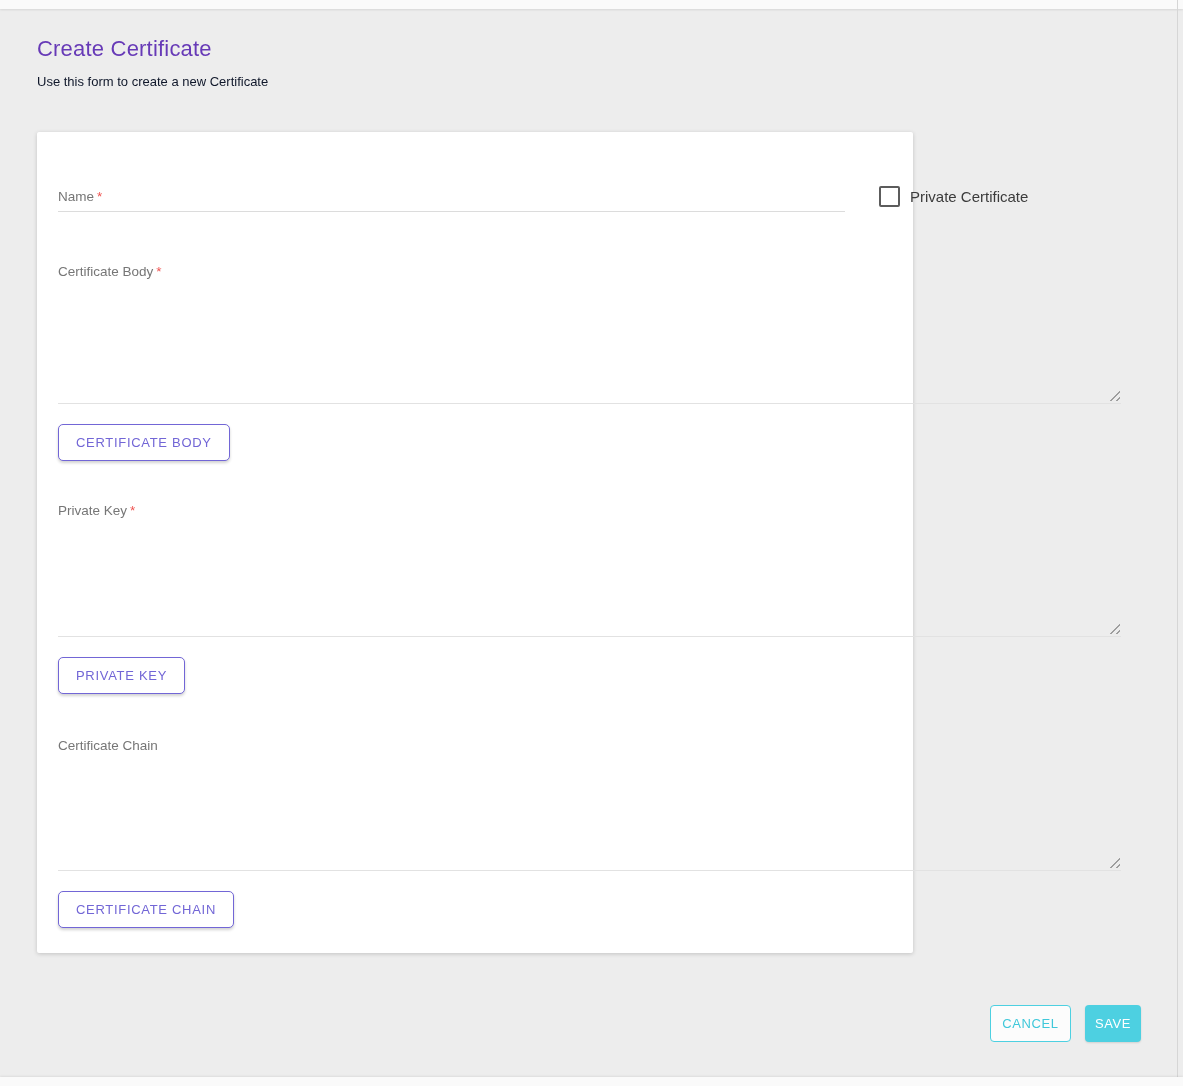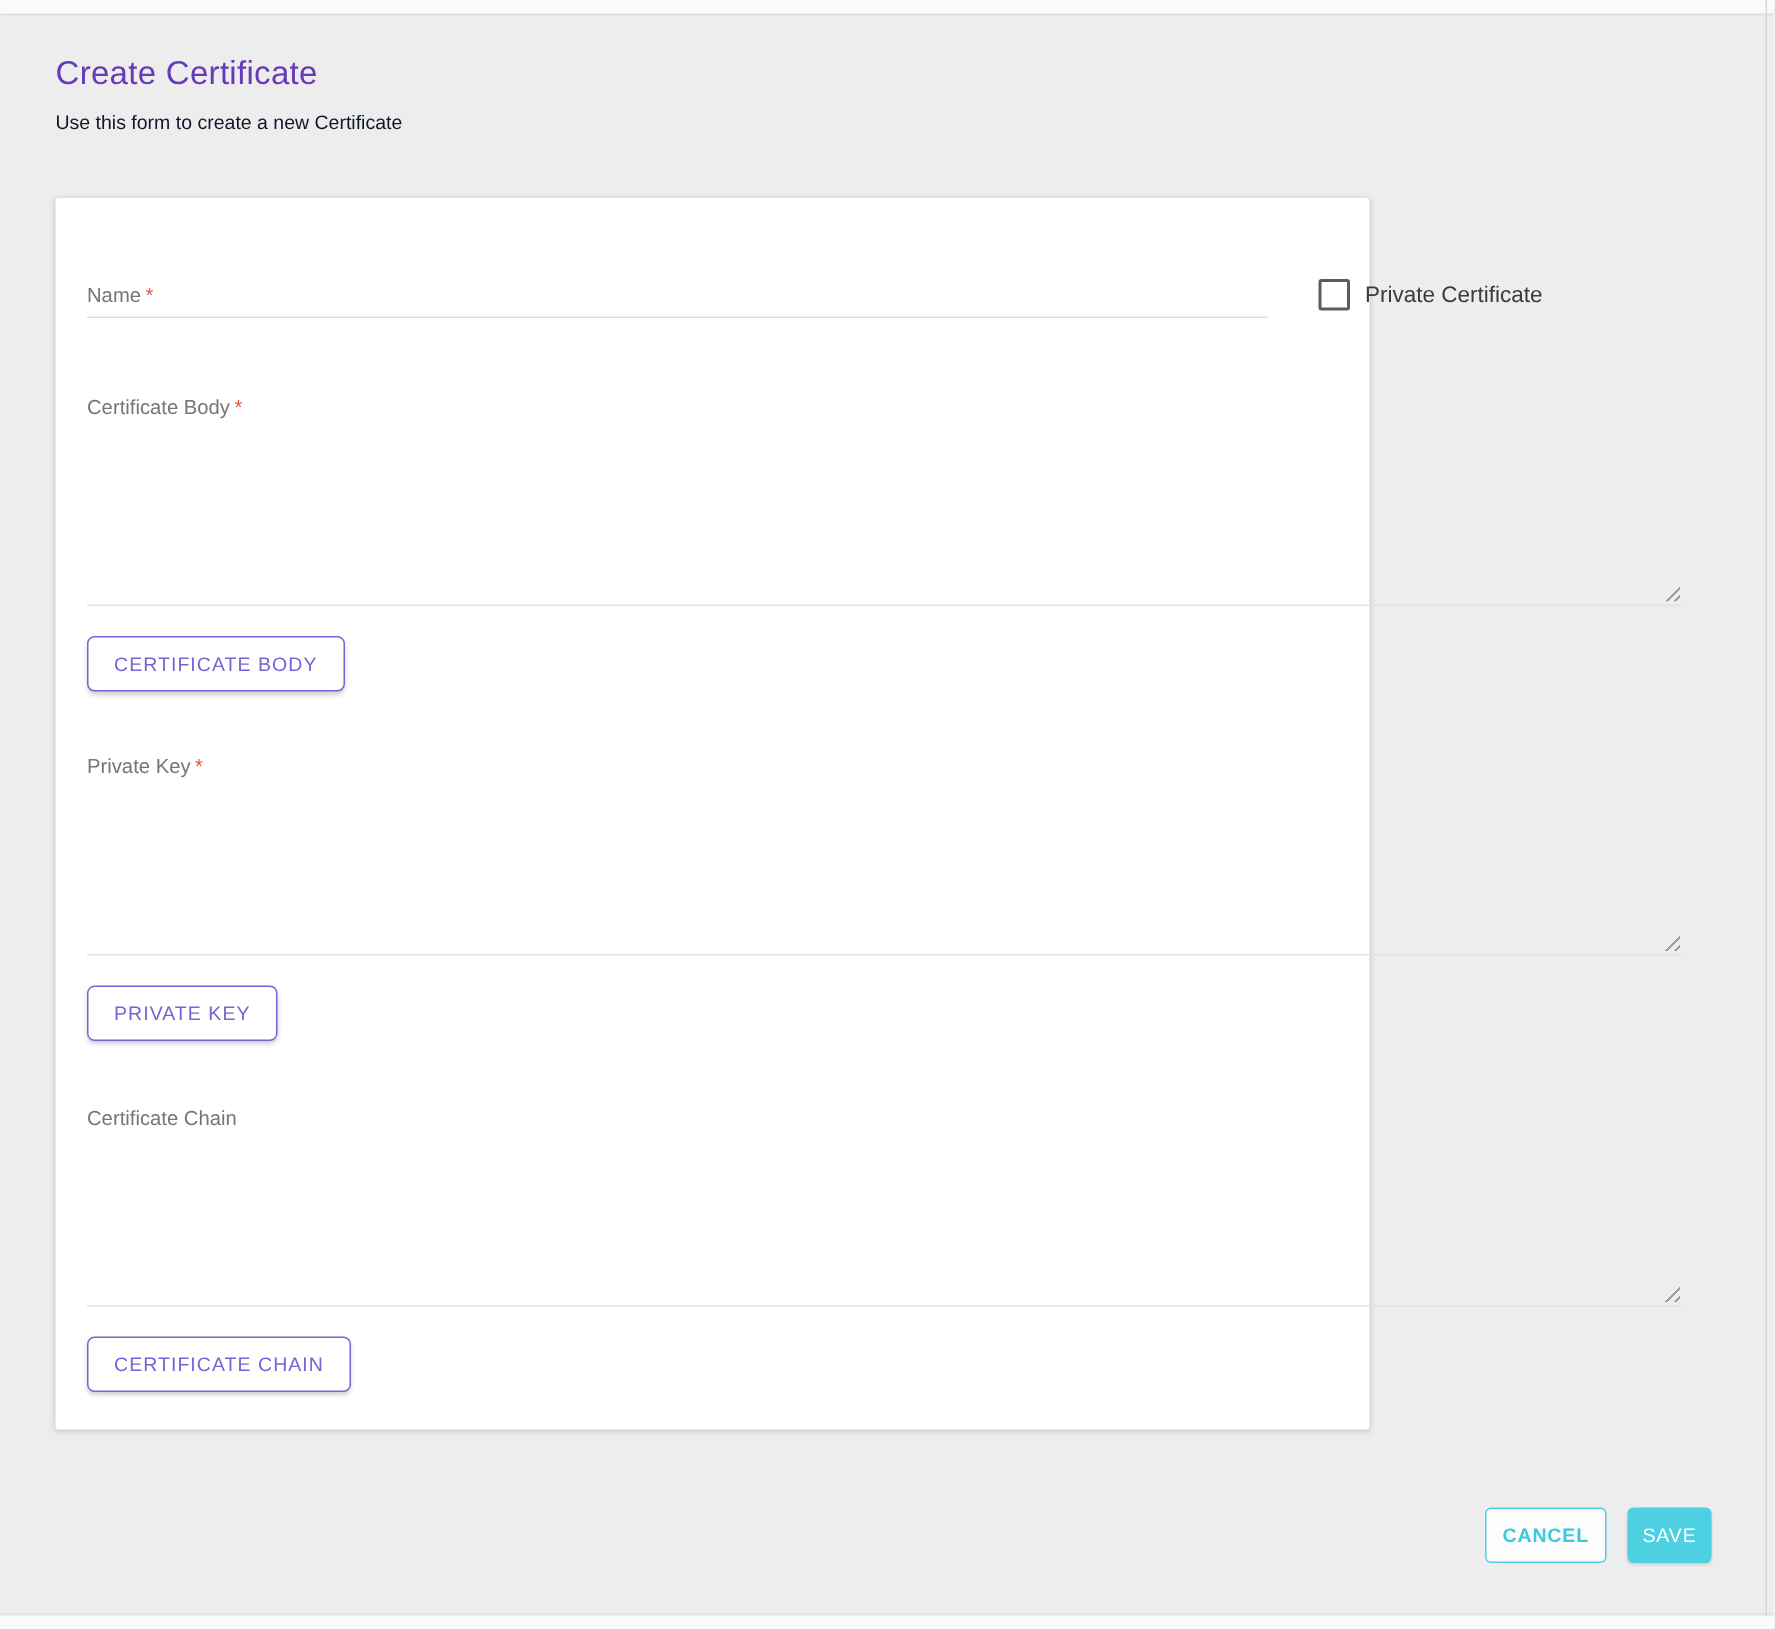--- a/index.html
+++ b/index.html
@@ -88,21 +88,21 @@
     box-shadow:0 2px 3px rgba(0,0,0,0.18);
     cursor:pointer;padding:0 17px;
   }
   .footer-actions{
     position:absolute;left:0;top:1005px;width:1141px;height:37px;
   }
   .cancel-btn{
     position:absolute;right:70px;top:0;width:81px;height:37px;
     background:#fcfcfc;border:1.5px solid var(--teal);border-radius:4px;
     color:#3fc8da;font-family:"Liberation Sans", sans-serif;
-    font-size:13px;font-weight:700;letter-spacing:0.6px;cursor:pointer;
+    font-size:13px;font-weight:400;letter-spacing:0.6px;cursor:pointer;
   }
   .save-btn{
     position:absolute;right:0;top:0;width:56px;height:37px;
     background:var(--teal);border:none;border-radius:4px;
     color:#ffffff;font-family:"Liberation Sans", sans-serif;
     font-size:13px;font-weight:500;letter-spacing:0.6px;cursor:pointer;
     box-shadow:0 1px 2px rgba(0,0,0,0.12);
   }
 </style>
 </head>

